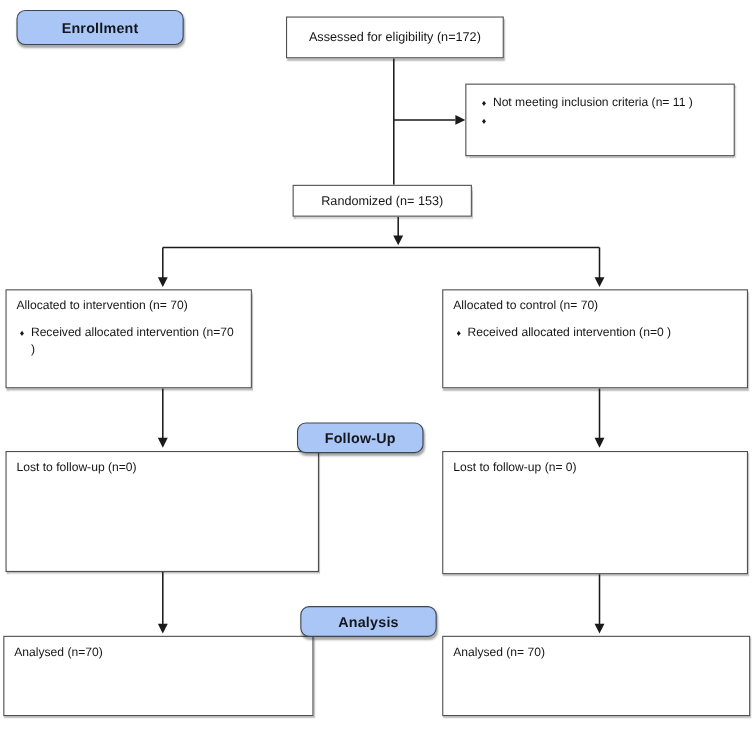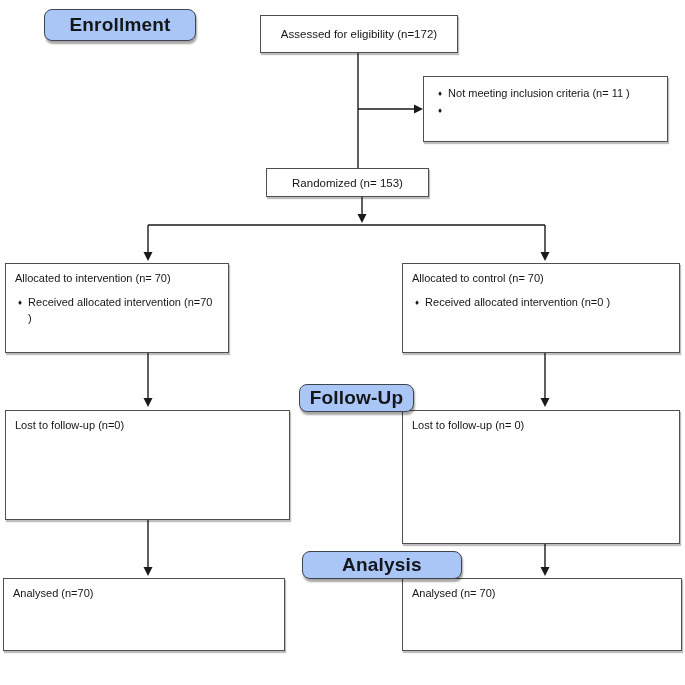--- a/index.html
+++ b/index.html
@@ -41,25 +41,24 @@
   .badge {
     position: absolute;
     background: #aac6f6;
     border: 1.6px solid #3d4650;
     border-radius: 8px;
     box-shadow: 1px 2.5px 2px rgba(0,0,0,0.35);
     display: flex;
     align-items: center;
     justify-content: center;
     font-weight: bold;
-    font-size: 19px;
+    font-size: 13px;
     color: #13161a;
     z-index: 3;
     letter-spacing: 0.2px;
-    margin-left: 29px;
   }
   .bullet-row {
     display: flex;
     gap: 6px;
     margin-top: 2px;
     margin-left: 5px;
   }
   .bullet-row.spaced { margin-top: 9px; margin-left: 3px; }
   .bullet-glyph {
     font-size: 8px;
@@ -98,21 +97,21 @@
     <polygon points="143.5,567 152.5,567 148,576" fill="#1a1a1a"></polygon>
     <line x1="545" y1="520" x2="545" y2="568" stroke="#1a1a1a" stroke-width="1.4"></line>
     <polygon points="540.5,567 549.5,567 545,576" fill="#1a1a1a"></polygon>
   </svg>
 
   <div class="badge" style="left:15px; top:9px; width:152px; height:32px;">Enrollment</div>
 
 
   <div class="badge" style="left:270px; top:384px; width:115px; height:28px;">Follow-Up</div>
 
-  <div class="badge" style="left:273px; top:551px; width:160px; height:28px;">Analysis</div>
+  <div class="badge" style="left:273px; top:551px; width:124px; height:28px;">Analysis</div>
 
   <div class="box box-center" style="left:260px; top:15px; width:198px; height:38px;">
     <span>Assessed for eligibility (n=172)</span>
   </div>
 
   <div class="box box-left" style="left:423px; top:76px; width:245px; height:66px;">
     <div class="bullet-row">
       <span class="bullet-glyph">♦</span>
       <span>Not meeting inclusion criteria (n= 11 )</span>
     </div>
@@ -138,21 +137,21 @@
     <div class="bullet-row spaced">
       <span class="bullet-glyph">♦</span>
       <span>Received allocated intervention (n=0  )</span>
     </div>
   </div>
 
   <div class="box box-left" style="left:5px; top:410px; width:285px; height:110px;">
     <div>Lost to follow-up (n=0)</div>
   </div>
 
-  <div class="box box-left" style="left:402px; top:410px; width:278px; height:134px;">
+  <div class="box box-left" style="left:402px; top:410px; width:278px; height:112px;">
     <div>Lost to follow-up (n= 0)</div>
   </div>
 
   <div class="box box-left" style="left:3px; top:578px; width:282px; height:73px;">
     <div>Analysed (n=70)</div>
   </div>
 
   <div class="box box-left" style="left:402px; top:578px; width:280px; height:73px;">
     <div>Analysed (n= 70)</div>
   </div>

